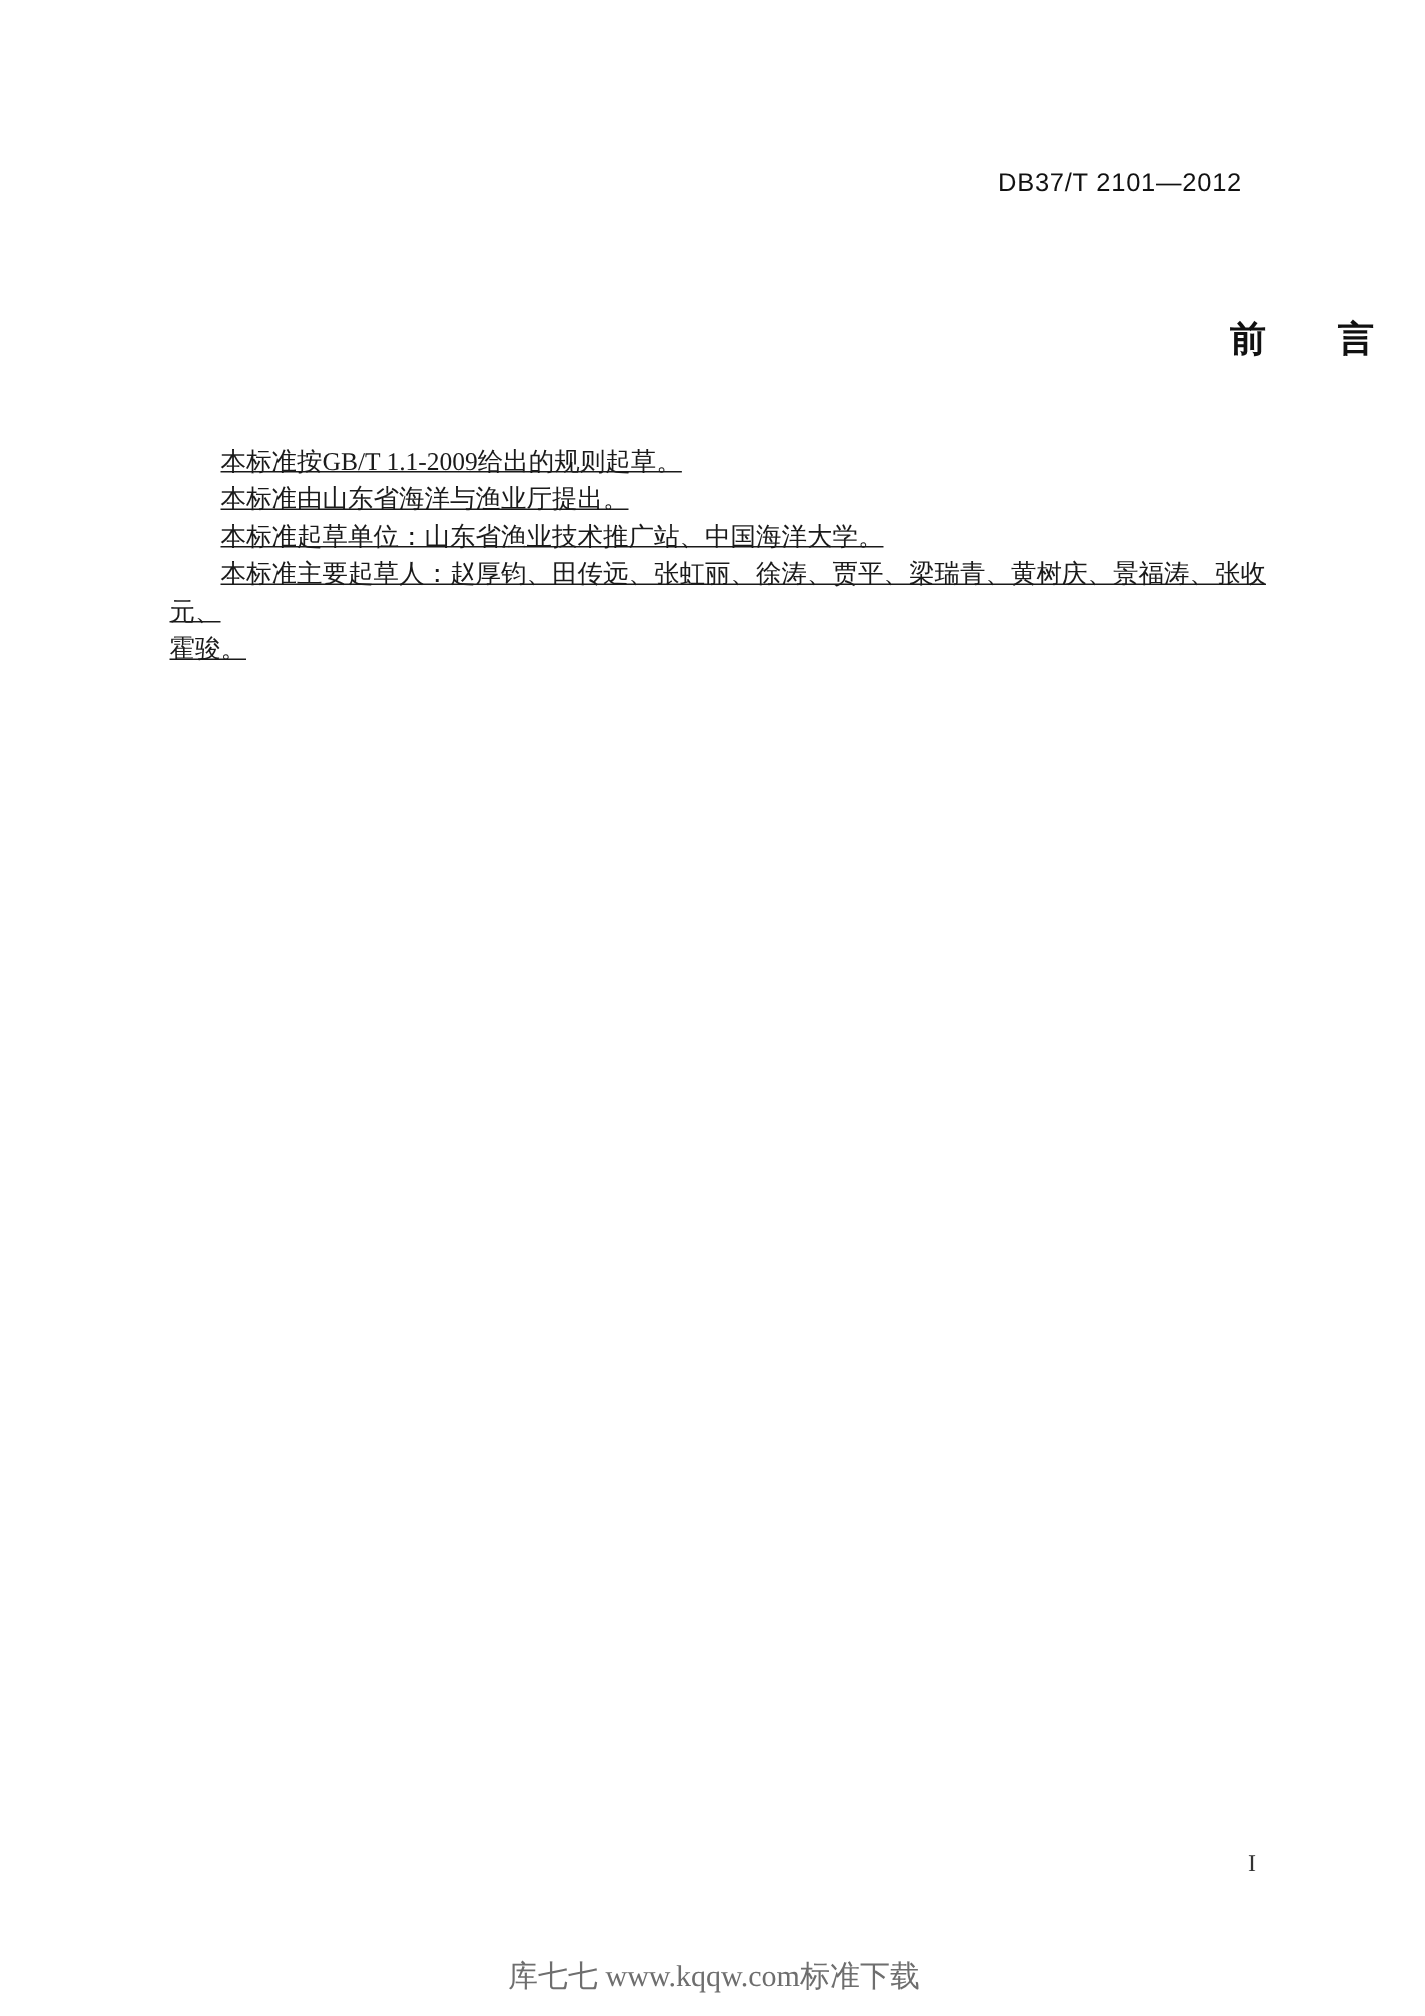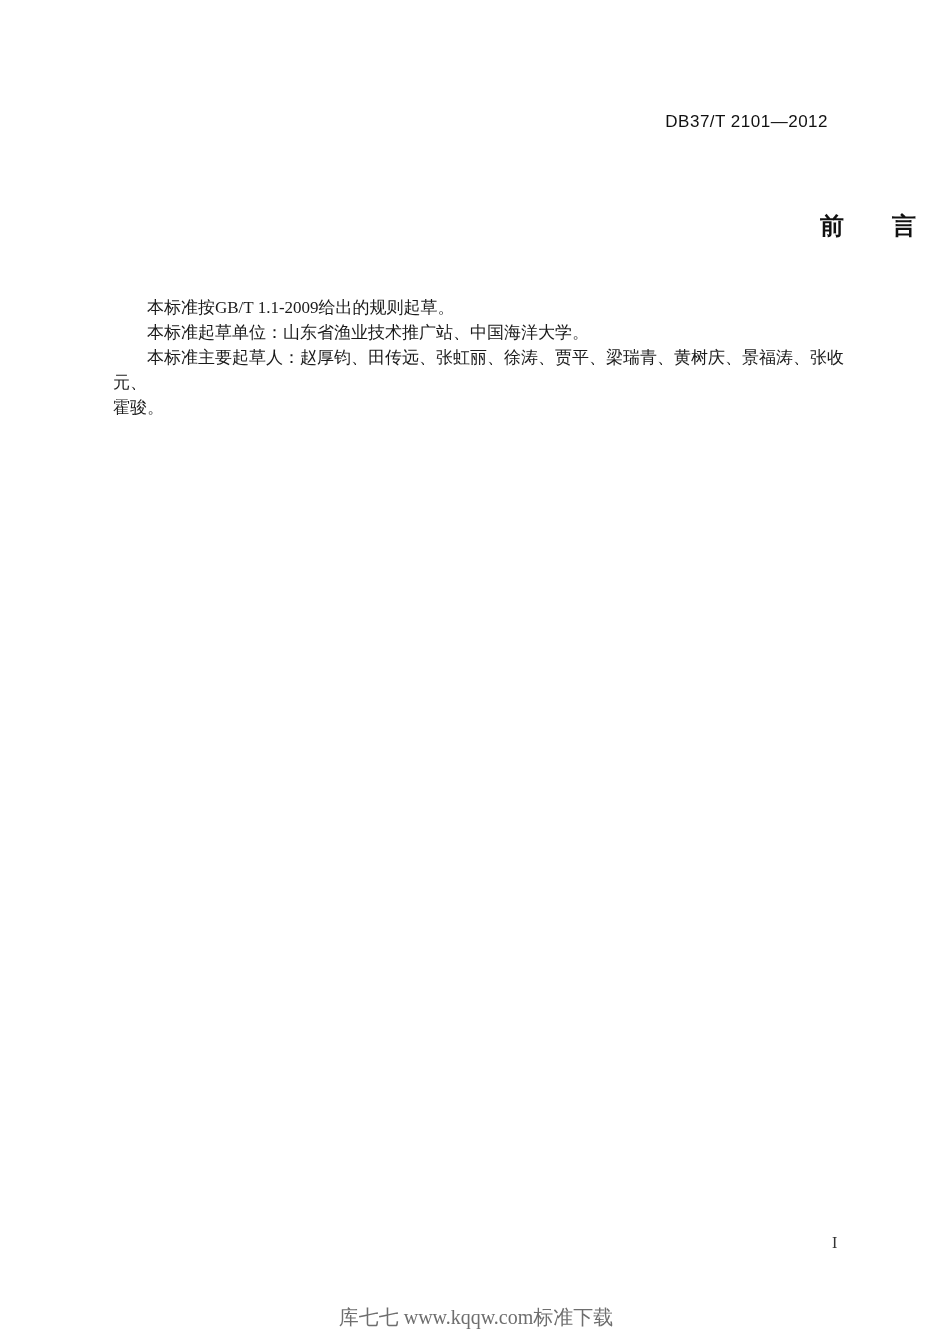--- a/index.html
+++ b/index.html
@@ -38,20 +38,21 @@
     color: #111111;
   }
   .foreword {
     position: absolute;
     top: 295px;
     left: 113px;
     width: 760px;
     font-size: 17px;
     line-height: 25px;
     color: #1a1a1a;
+    text-decoration: underline;
   }
   .foreword p {
     margin: 0;
     padding: 0;
   }
   .foreword p.indent {
     text-indent: 2em;
   }
   .page-number {
     position: absolute;
@@ -77,20 +78,21 @@
 <body>
 
 <div class="page">
 
   <div class="doc-code">DB37/T 2101—2012</div>
 
   <div class="doc-title">前　　言</div>
 
   <div class="foreword">
     <p class="indent">本标准按GB/T 1.1-2009给出的规则起草。</p>
+    <p class="indent">本标准由山东省海洋与渔业厅提出。</p>
     <p class="indent">本标准起草单位：山东省渔业技术推广站、中国海洋大学。</p>
     <p class="indent">本标准主要起草人：赵厚钧、田传远、张虹丽、徐涛、贾平、梁瑞青、黄树庆、景福涛、张收元、</p>
     <p>霍骏。</p>
   </div>
 
   <div class="page-number">I</div>
 
   <div class="watermark">库七七 www.kqqw.com标准下载</div>
 
 </div>

